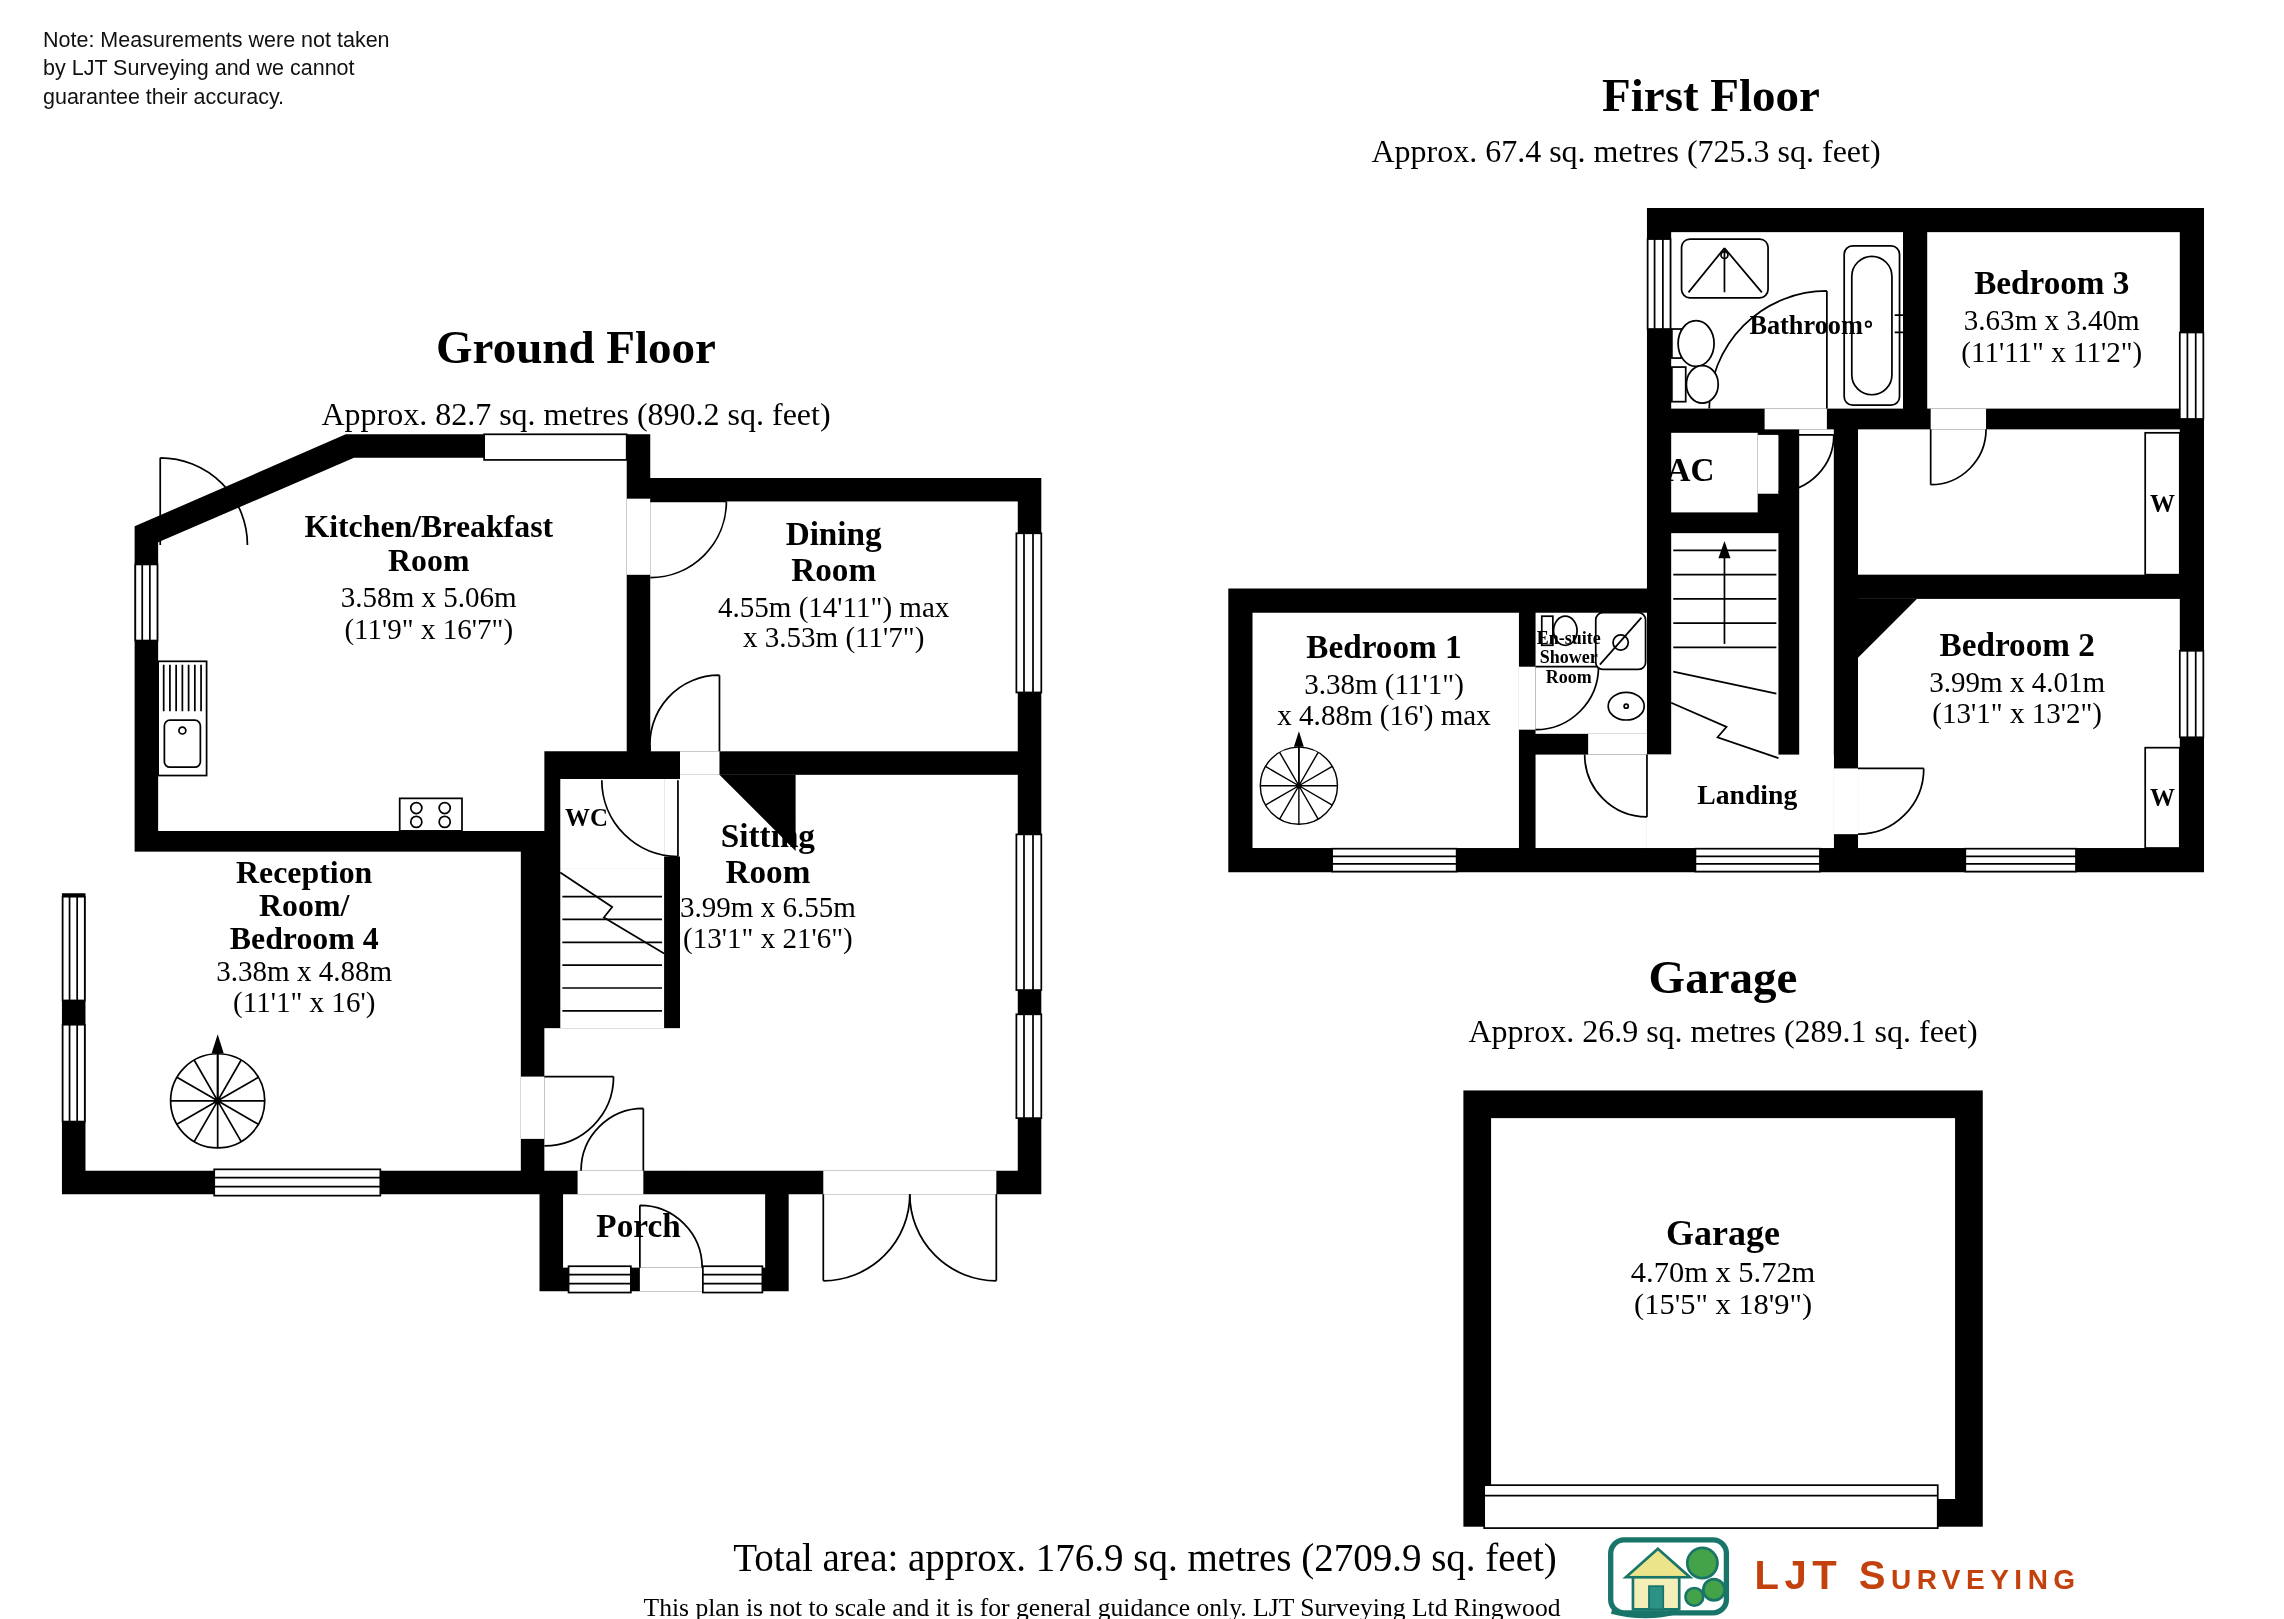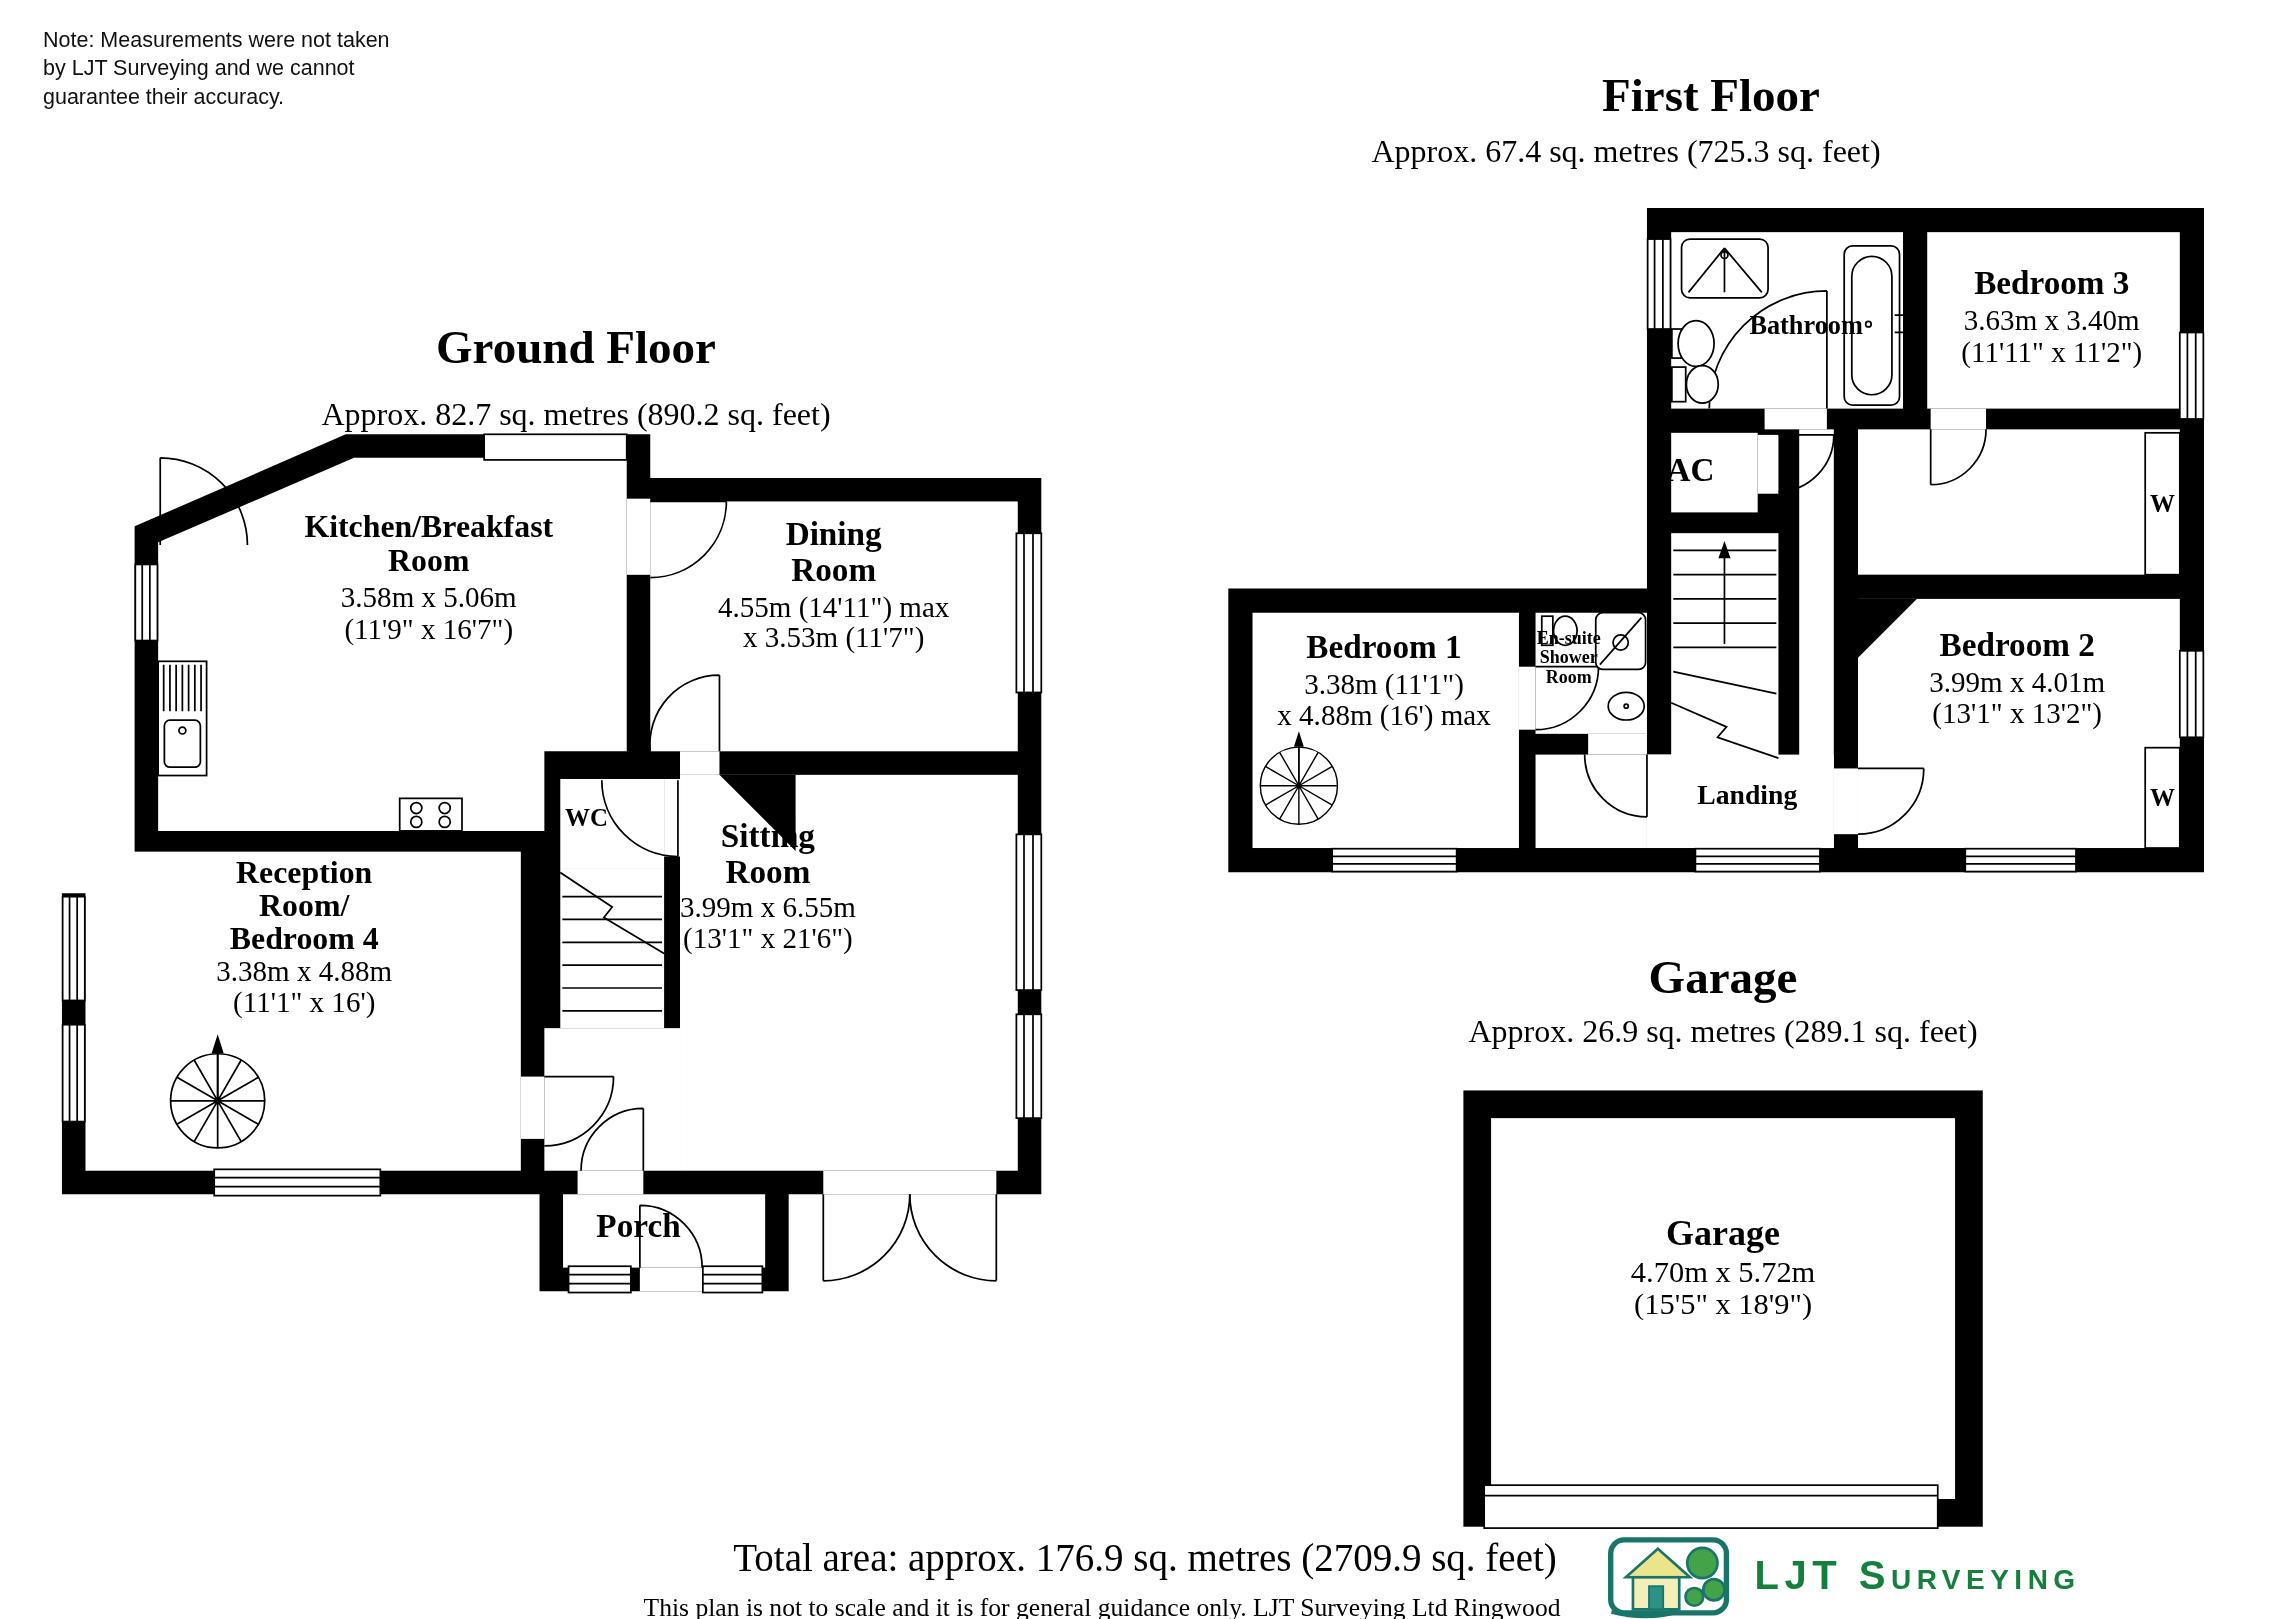--- a/index.html
+++ b/index.html
@@ -26,21 +26,21 @@
     font-size:39px;white-space:nowrap;
   }
   .disclaimer{
     transform:translateX(-50%);
     font-size:25.6px;white-space:nowrap;
   }
   .logo{left:1604px;top:1531px;display:flex;align-items:center;gap:12.5px;}
   .logo-text{
     font-family:"Liberation Sans", sans-serif;
     font-variant:small-caps;font-weight:bold;letter-spacing:5.5px;
-    font-size:40px;color:#15803d;white-space:nowrap;
+    font-size:40px;color:#c2410c;white-space:nowrap;
   }
   svg text{font-family:"Liberation Serif", serif;fill:#000;}
   text.rname{font-weight:bold;}
   .wall{fill:#000;stroke:none;}
   .room{fill:#fff;stroke:none;}
   .thin{fill:none;stroke:#000;stroke-width:2.5;}
   .thinw{fill:#fff;stroke:#000;stroke-width:2.5;}
   .gap{fill:#fff;stroke:none;}
 </style>
 </head>

